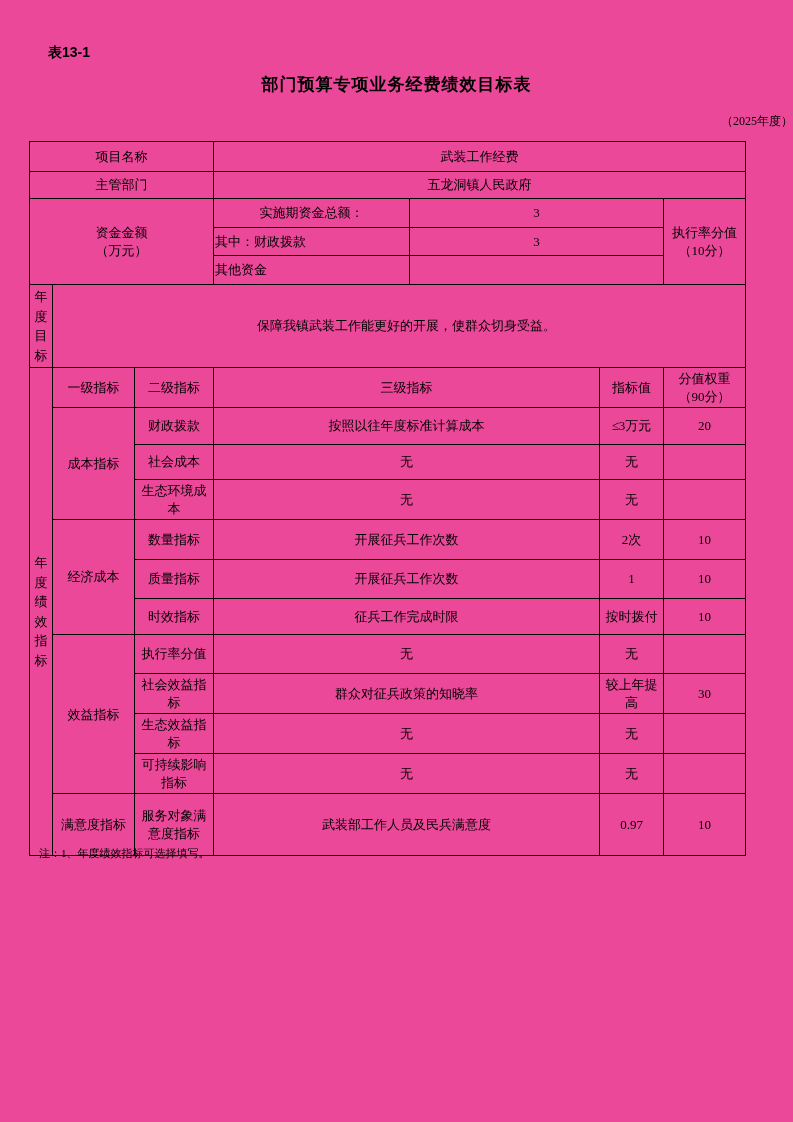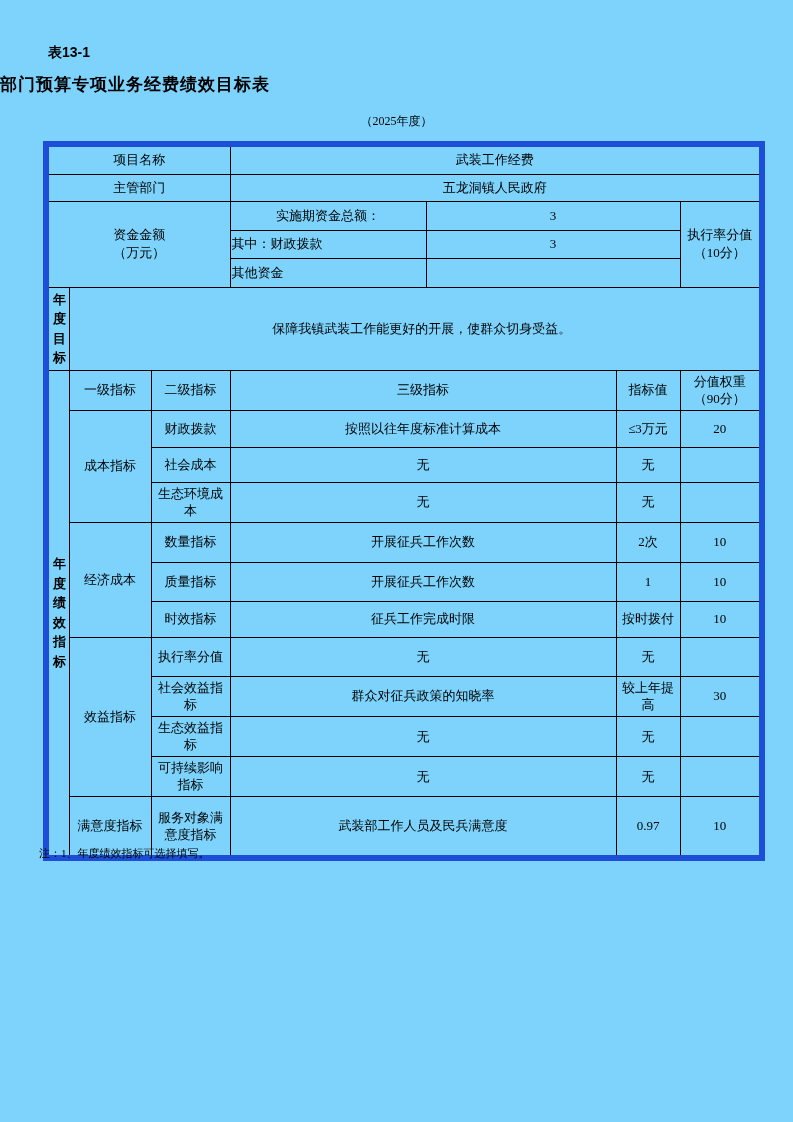--- a/index.html
+++ b/index.html
@@ -1,51 +1,51 @@
 <!DOCTYPE html>
 <html><head>
 <meta charset="utf-8">
 <style>
   html, body { margin: 0; padding: 0; background: #ffffff; }
   body {
     width: 793px; height: 1122px;
     font-family: "Liberation Serif", "DejaVu Serif", serif;
     color: #000;
   }
-  .page { position: relative; width: 793px; height: 1122px; background: #7dd3fc; overflow: hidden; }
+  .page { position: relative; width: 793px; height: 1122px; background: #ec4899; overflow: hidden; }
 
   .doc-label {
     position: absolute; left: 48px; top: 44px;
     font-family: "Liberation Sans", "DejaVu Sans", sans-serif;
     font-size: 14px; font-weight: bold;
   }
   .doc-title {
     position: absolute; left: 0; top: 73px; width: 793px;
-    font-size: 17px; font-weight: bold; letter-spacing: 1px;
+    text-align: center; font-size: 17px; font-weight: bold; letter-spacing: 1px;
   }
   .doc-subtitle {
     position: absolute; left: 0; top: 113px; width: 793px;
-    text-align: center; font-size: 12px;
+    text-align: right; font-size: 12px;
   }
 
   table.main {
-    position: absolute; left: 43px; top: 141px;
+    position: absolute; left: 29px; top: 141px;
     width: 716px; border-collapse: collapse; table-layout: fixed;
-    border: 6px solid #1d4ed8;
+    border: 1px solid #1d4ed8;
   }
   td {
     border: 1px solid #000;
     text-align: center; vertical-align: middle;
     font-size: 13px; line-height: 1.35;
     padding: 2px 1px;
     white-space: pre-line;
     overflow: hidden;
   }
   td.vtext {
-    word-break: break-all; padding: 2px 4px; line-height: 1.5; font-weight: bold;
+    word-break: break-all; padding: 2px 4px; line-height: 1.5;
   }
   td.right { text-align: left; padding-right: 5px; }
   td.goal { font-size: 13px; padding-left: 16px; }
 
   .notes {
     position: absolute; left: 39px; top: 846px; width: 716px;
     font-size: 11px; line-height: 1.45;
   }
   .notes .note-line2 { margin-left: 22px; }
 </style>

